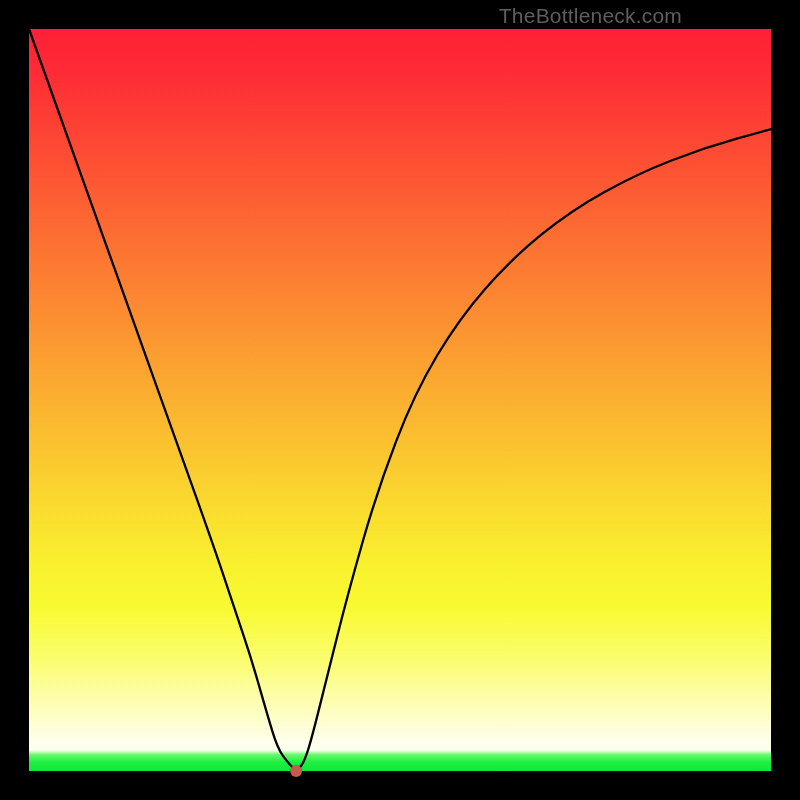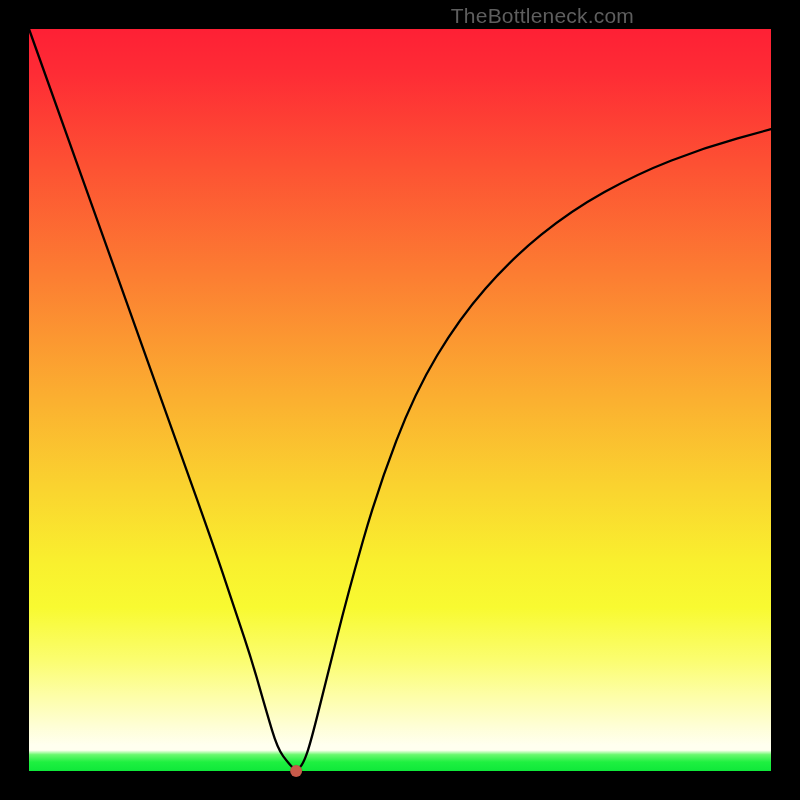--- a/index.html
+++ b/index.html
@@ -9,20 +9,21 @@
     height: 800px;
     overflow: hidden;
     font-family: Arial, Helvetica, sans-serif;
     background: #000;
   }
   .stage {
     position: relative;
     width: 644px;
     height: 800px;
     background: #000;
+    padding-left: 48px;
   }
   .watermark {
     position: absolute;
     top: 4px;
     right: 10px;
     color: #5e5e5e;
     font-size: 21px;
     font-weight: 400;
     letter-spacing: 0.2px;
     user-select: none;

